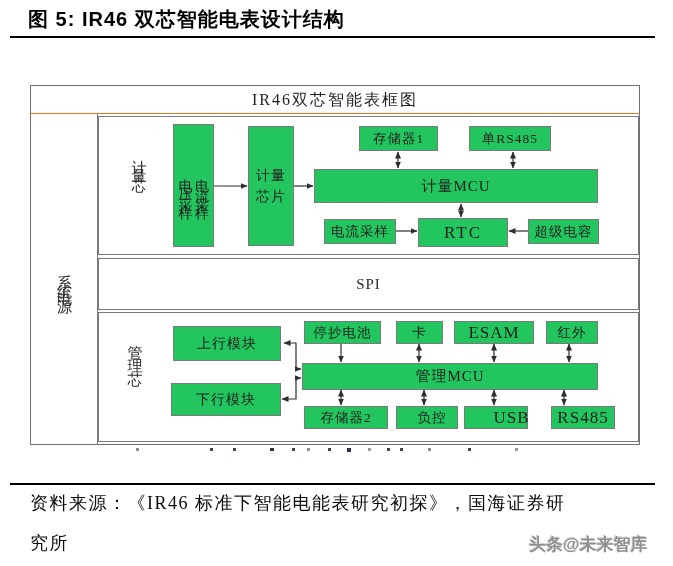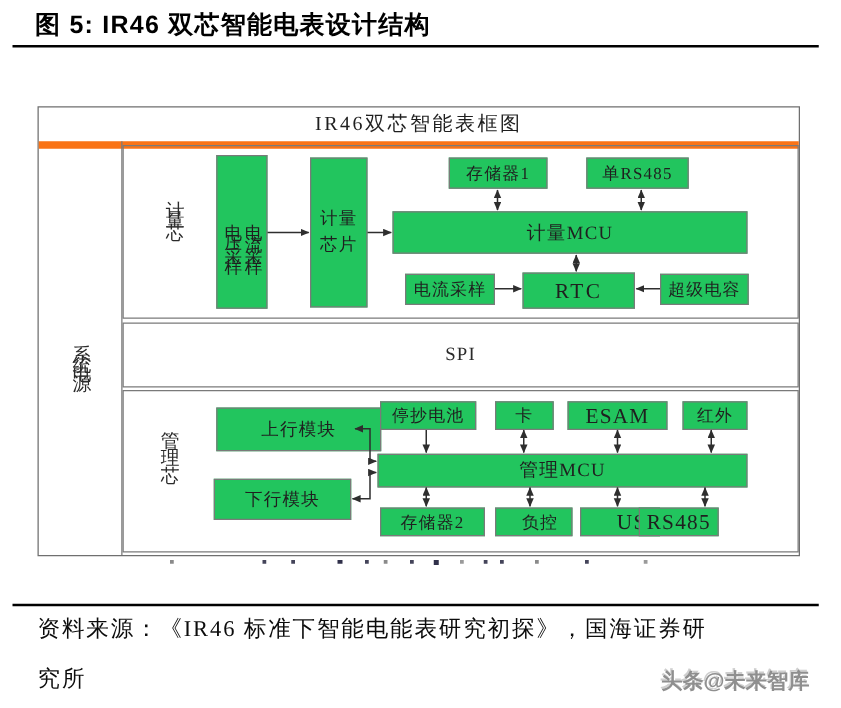--- a/index.html
+++ b/index.html
@@ -8,21 +8,21 @@
   .abs{position:absolute;}
   .fig-title{left:28px;top:6px;font-family:"Liberation Sans",sans-serif;
              font-weight:bold;font-size:20px;color:#000;letter-spacing:1px;}
   .rule{background:#000;}
   .rule-top{left:10px;top:36px;width:645px;height:2px;}
   .rule-bottom{left:10px;top:483px;width:645px;height:2px;}
 
   .diagram{left:30px;top:85px;width:608px;height:358px;
            border:1px solid #6f6f6f;background:#fff;}
   .dg-header{position:absolute;left:0;top:0;right:0;height:27px;
-             border-bottom:6px solid #f97316;text-align:center;
+             border-bottom:1px solid #f97316;text-align:center;
              line-height:27px;font-size:16px;letter-spacing:2px;color:#1f1f1f;}
   .left-rail{position:absolute;left:0;top:27px;bottom:0;width:66px;
              border-right:1px solid #7a7a7a;display:flex;align-items:center;
              justify-content:center;}
   .vert{writing-mode:vertical-rl;text-orientation:upright;}
   .rail-label{font-size:15px;letter-spacing:8px;color:#2a2a2a;}
   .section{position:absolute;left:67px;right:0;border:1px solid #7a7a7a;}
   .sec-metering{top:30px;height:137px;}
   .sec-spi{top:172px;height:50px;display:flex;align-items:center;justify-content:center;
            font-size:15px;letter-spacing:1px;color:#2a2a2a;}
@@ -91,21 +91,21 @@
     <div class="b" style="left:293px;top:133px;width:72px;height:25px;">
       <span>电流采样</span>
     </div>
     <div class="b" style="left:387px;top:132px;width:90px;height:29px;">
       <span class="rtc-t">RTC</span>
     </div>
     <div class="b" style="left:497px;top:133px;width:71px;height:25px;">
       <span>超级电容</span>
     </div>
 
-    <div class="b" style="left:142px;top:240px;width:132px;height:35px;font-size:14px;">
+    <div class="b" style="left:142px;top:240px;width:108px;height:35px;font-size:14px;">
       <span>上行模块</span>
     </div>
     <div class="b" style="left:140px;top:297px;width:110px;height:33px;font-size:14px;">
       <span>下行模块</span>
     </div>
     <div class="b" style="left:273px;top:235px;width:77px;height:23px;">
       <span>停抄电池</span>
     </div>
     <div class="b" style="left:365px;top:235px;width:47px;height:23px;">
       <span>卡</span>
@@ -121,21 +121,21 @@
     </div>
     <div class="b" style="left:273px;top:320px;width:84px;height:23px;">
       <span>存储器2</span>
     </div>
     <div class="b" style="left:365px;top:320px;width:62px;height:23px;padding-left:10px;">
       <span>负控</span>
     </div>
     <div class="b lat" style="left:433px;top:320px;width:64px;height:23px;padding-left:31px;">
       <span>USB</span>
     </div>
-    <div class="b lat" style="left:480px;top:320px;width:64px;height:23px;">
+    <div class="b lat" style="left:520px;top:320px;width:64px;height:23px;">
       <span>RS485</span>
     </div>
 
     <svg class="arrows" viewBox="0 0 608 358">
       <defs>
         <marker id="ah" markerWidth="8" markerHeight="8" refX="6.5" refY="3" orient="auto" markerUnits="userSpaceOnUse">
           <path d="M0,0 L7,3 L0,6 z" fill="#2e2e2e"></path>
         </marker>
         <marker id="ahs" markerWidth="8" markerHeight="8" refX="6.5" refY="3" orient="auto-start-reverse" markerUnits="userSpaceOnUse">
           <path d="M0,0 L7,3 L0,6 z" fill="#2e2e2e"></path>

